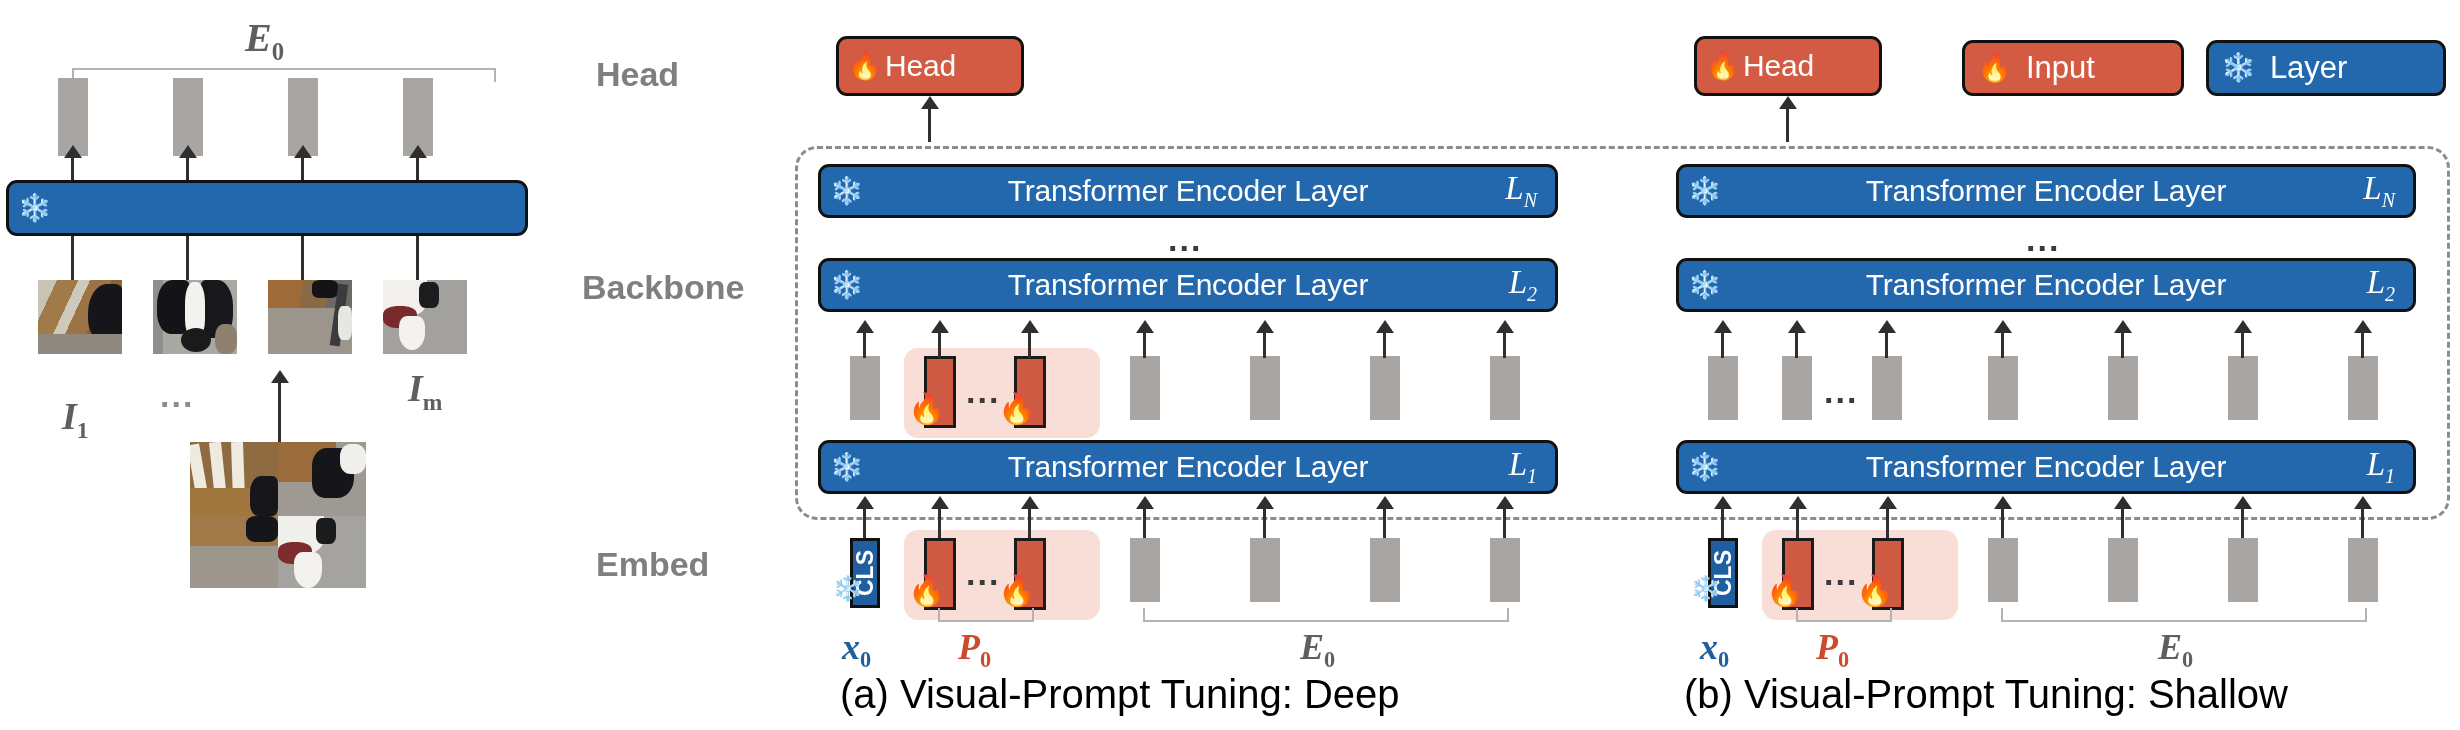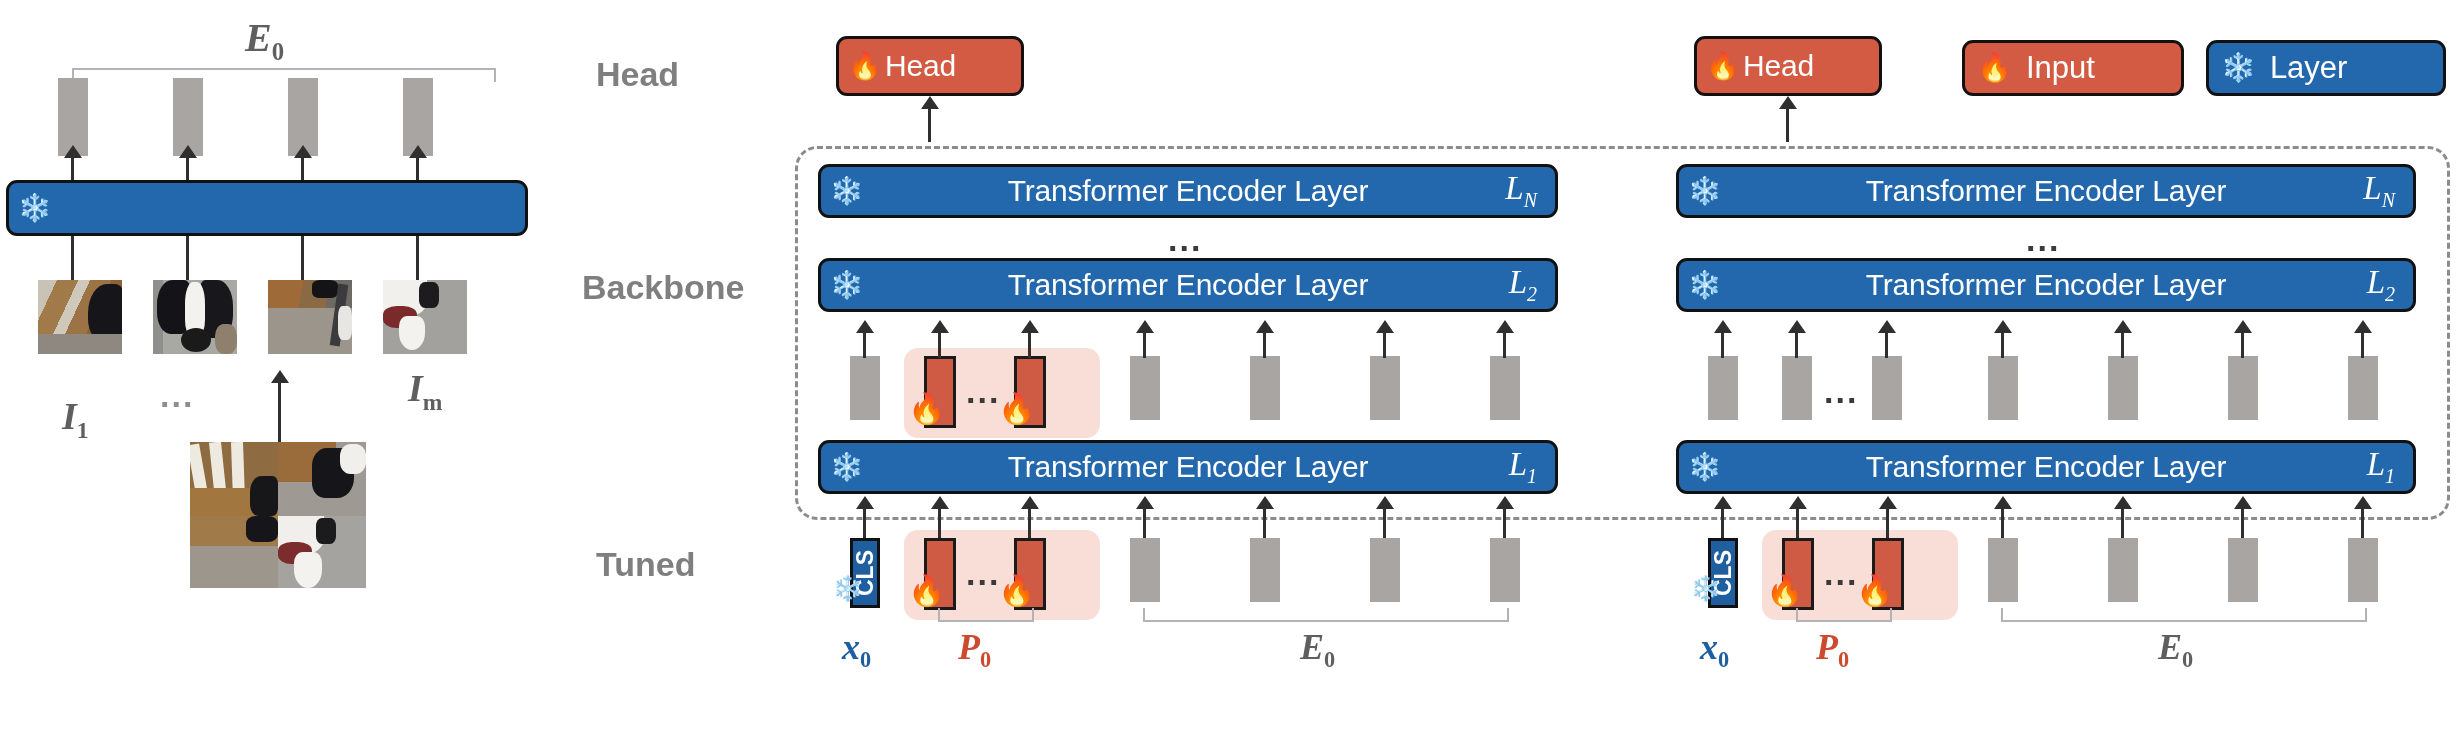--- a/index.html
+++ b/index.html
@@ -206,21 +206,21 @@
     <i style="left:88px;top:74px;width:88px;height:72px;background:#a5a39f;"></i>
     <i style="left:88px;top:74px;width:46px;height:38px;background:#f1efeb;border-radius:0 0 40% 0;"></i>
     <i style="left:88px;top:100px;width:34px;height:22px;background:#7c2c2c;border-radius:40%;"></i>
     <i style="left:104px;top:110px;width:28px;height:36px;background:#f4f2ef;border-radius:30% 30% 50% 50%;"></i>
     <i style="left:126px;top:76px;width:20px;height:26px;background:#1b1b1d;border-radius:30%;"></i>
   </div>
 </div>
 
 <div class="rowlab" style="left:596px;top:55px;">Head</div>
 <div class="rowlab" style="left:582px;top:268px;">Backbone</div>
-<div class="rowlab" style="left:596px;top:545px;">Tuned</div>
+<div class="rowlab" style="left:596px;top:545px;">Embed</div>
 
 <div class="legend-pill" style="left:1962px;top:40px;width:222px;background:#d35a43;">
   <span class="glyph">🔥</span>
   <span class="lbl">Input</span>
 </div>
 <div class="legend-pill" style="left:2206px;top:40px;width:240px;background:#2368ad;">
   <span class="glyph">❄️</span>
   <span class="lbl">Layer</span>
 </div>
 
@@ -331,20 +331,21 @@
   <div class="math blue" style="left:842px;top:626px;font-size:36px;">
     <span>x</span><sub>0</sub>
   </div>
   <div class="math red" style="left:958px;top:626px;font-size:36px;">
     <span>P</span><sub>0</sub>
   </div>
   <div class="math gray" style="left:1300px;top:626px;font-size:36px;">
     <span>E</span><sub>0</sub>
   </div>
 
+  <div class="caption" style="left:840px;top:672px;">(a) Visual-Prompt Tuning:  Deep</div>
 </div>
 
 <div class="abs" style="left:0;top:0;width:2460px;height:730px;">
 
   <div class="pill red" style="left:1694px;top:36px;width:188px;height:60px;">
     <span class="glyph">🔥</span>
     <span class="ttl" style="left:46px;right:0;text-align:left;">Head</span>
   </div>
   <div class="thin-stem" style="left:1786px;top:104px;height:38px;"></div>
   <div class="arrow-up" style="left:1779px;top:96px;"></div>
@@ -444,13 +445,14 @@
   <div class="math blue" style="left:1700px;top:626px;font-size:36px;">
     <span>x</span><sub>0</sub>
   </div>
   <div class="math red" style="left:1816px;top:626px;font-size:36px;">
     <span>P</span><sub>0</sub>
   </div>
   <div class="math gray" style="left:2158px;top:626px;font-size:36px;">
     <span>E</span><sub>0</sub>
   </div>
 
+  <div class="caption" style="left:1684px;top:672px;">(b) Visual-Prompt Tuning:  Shallow</div>
 </div>
 
 </body></html>

